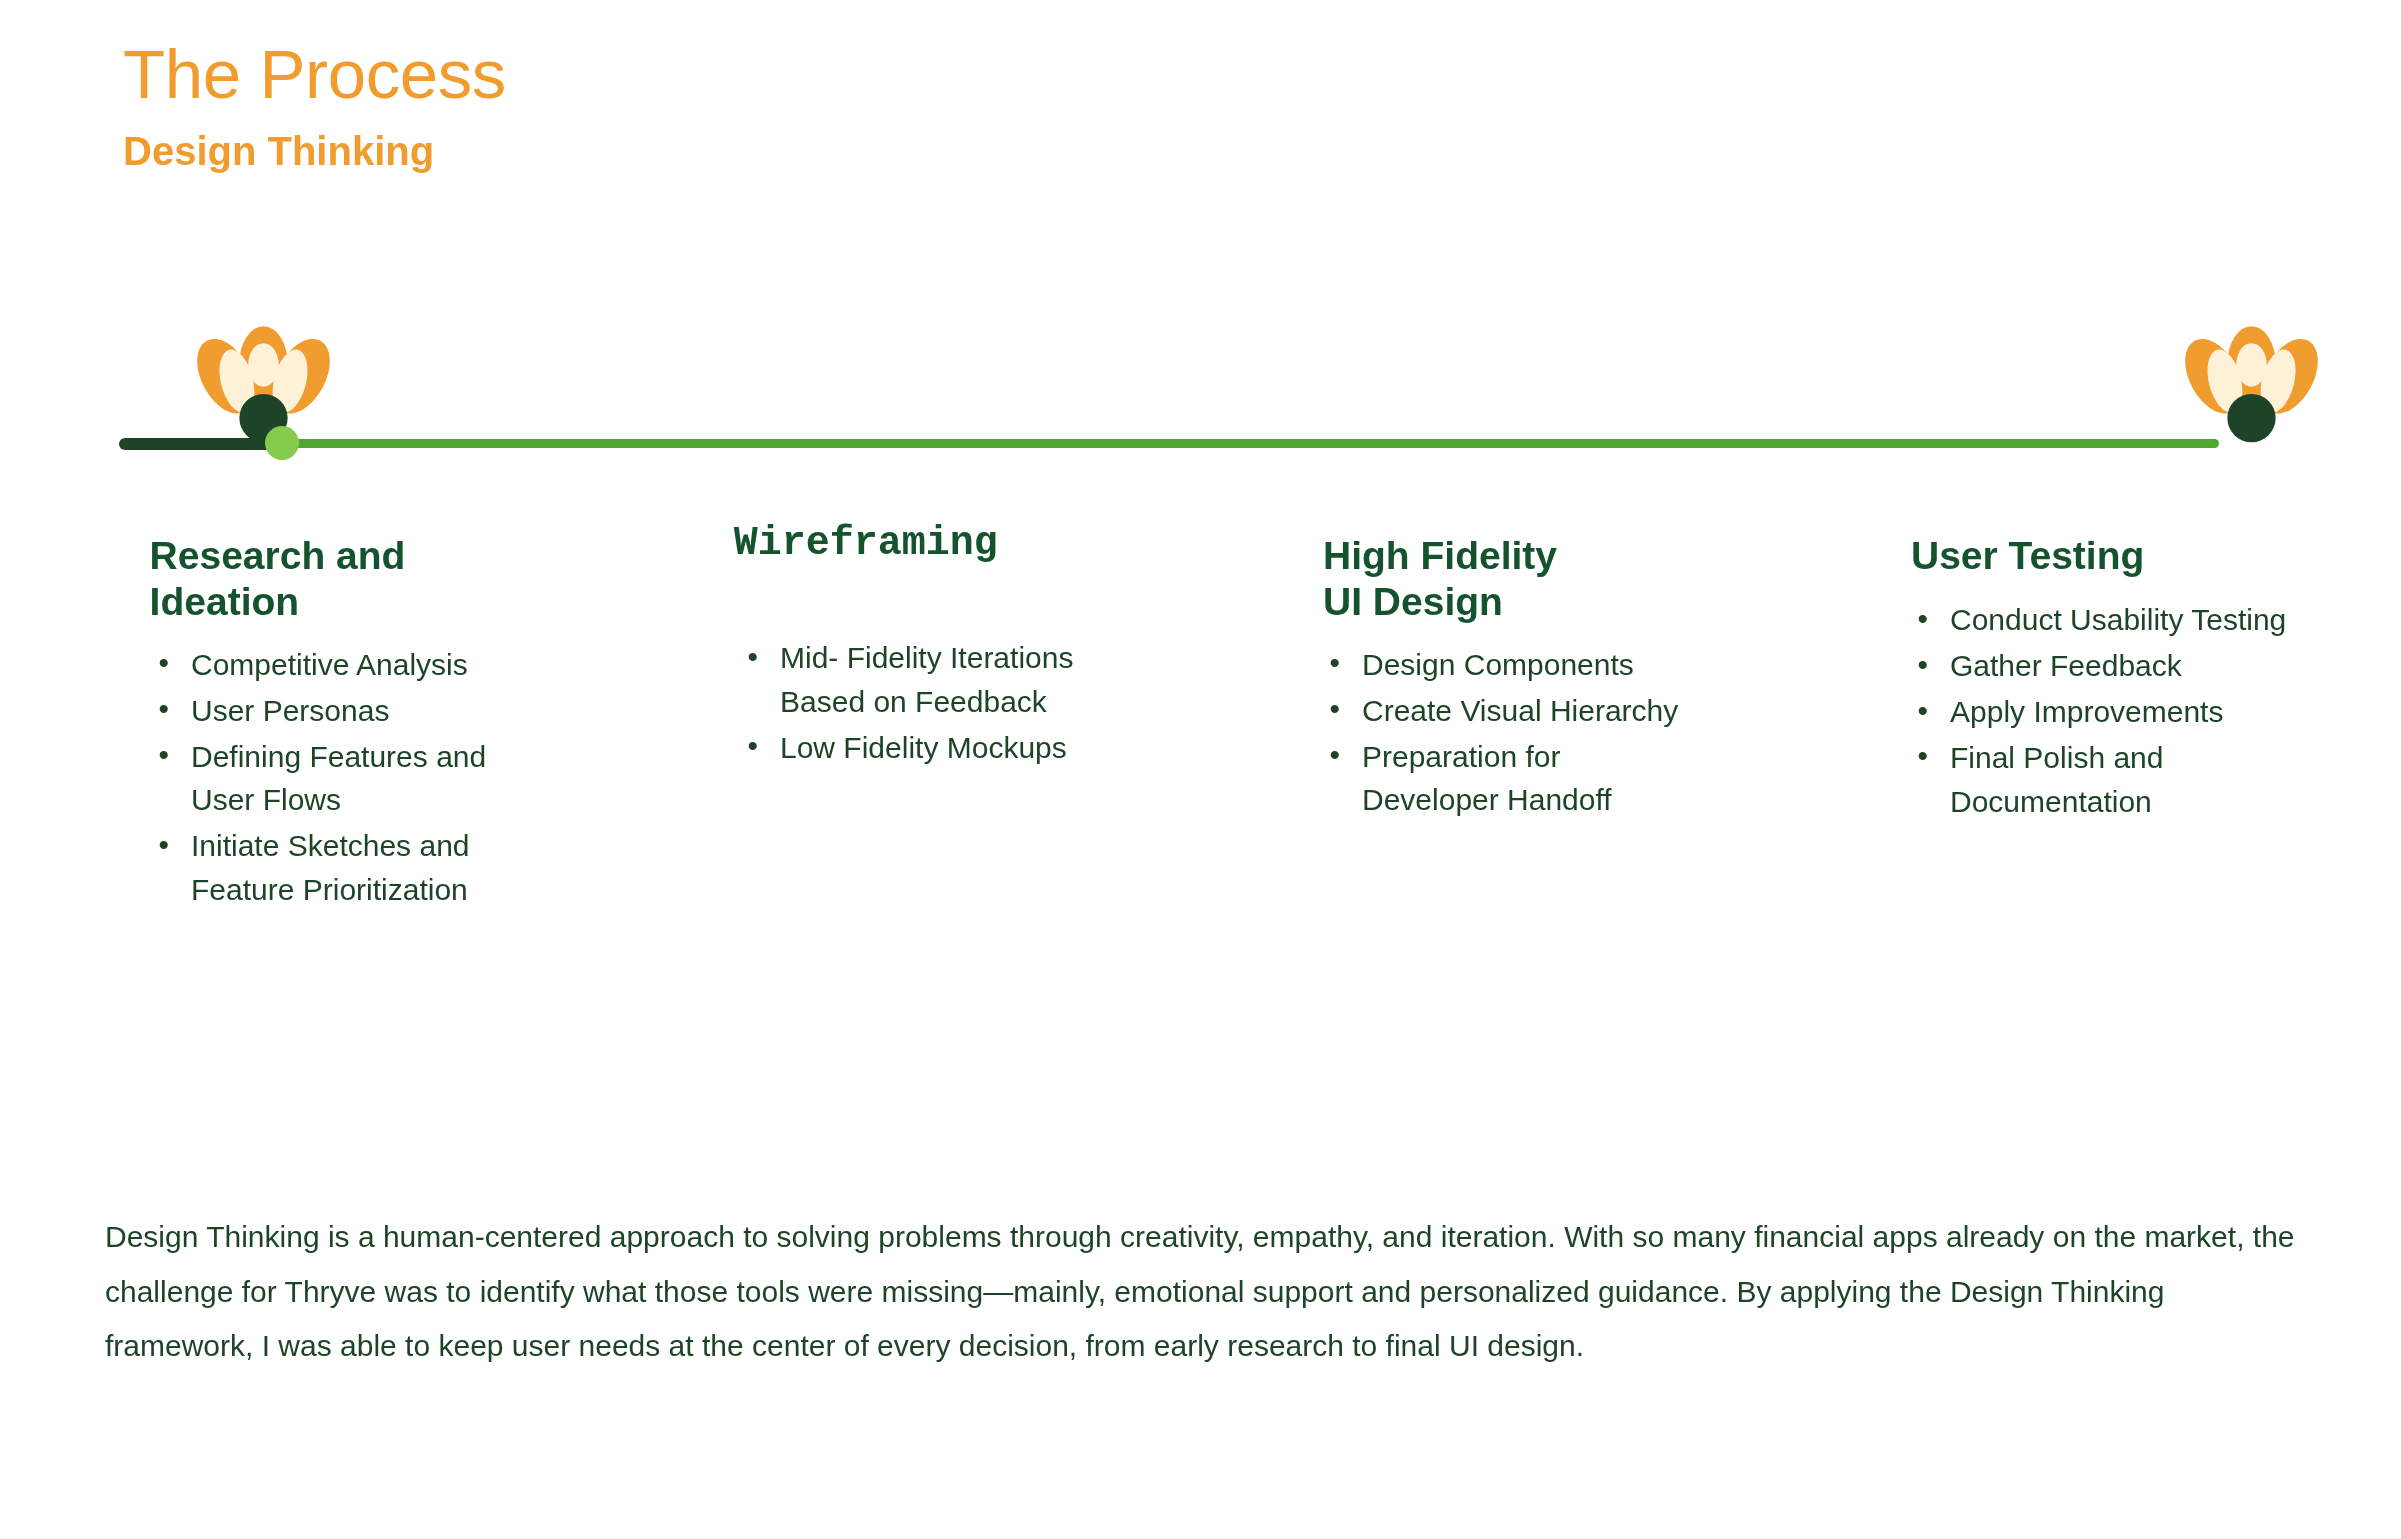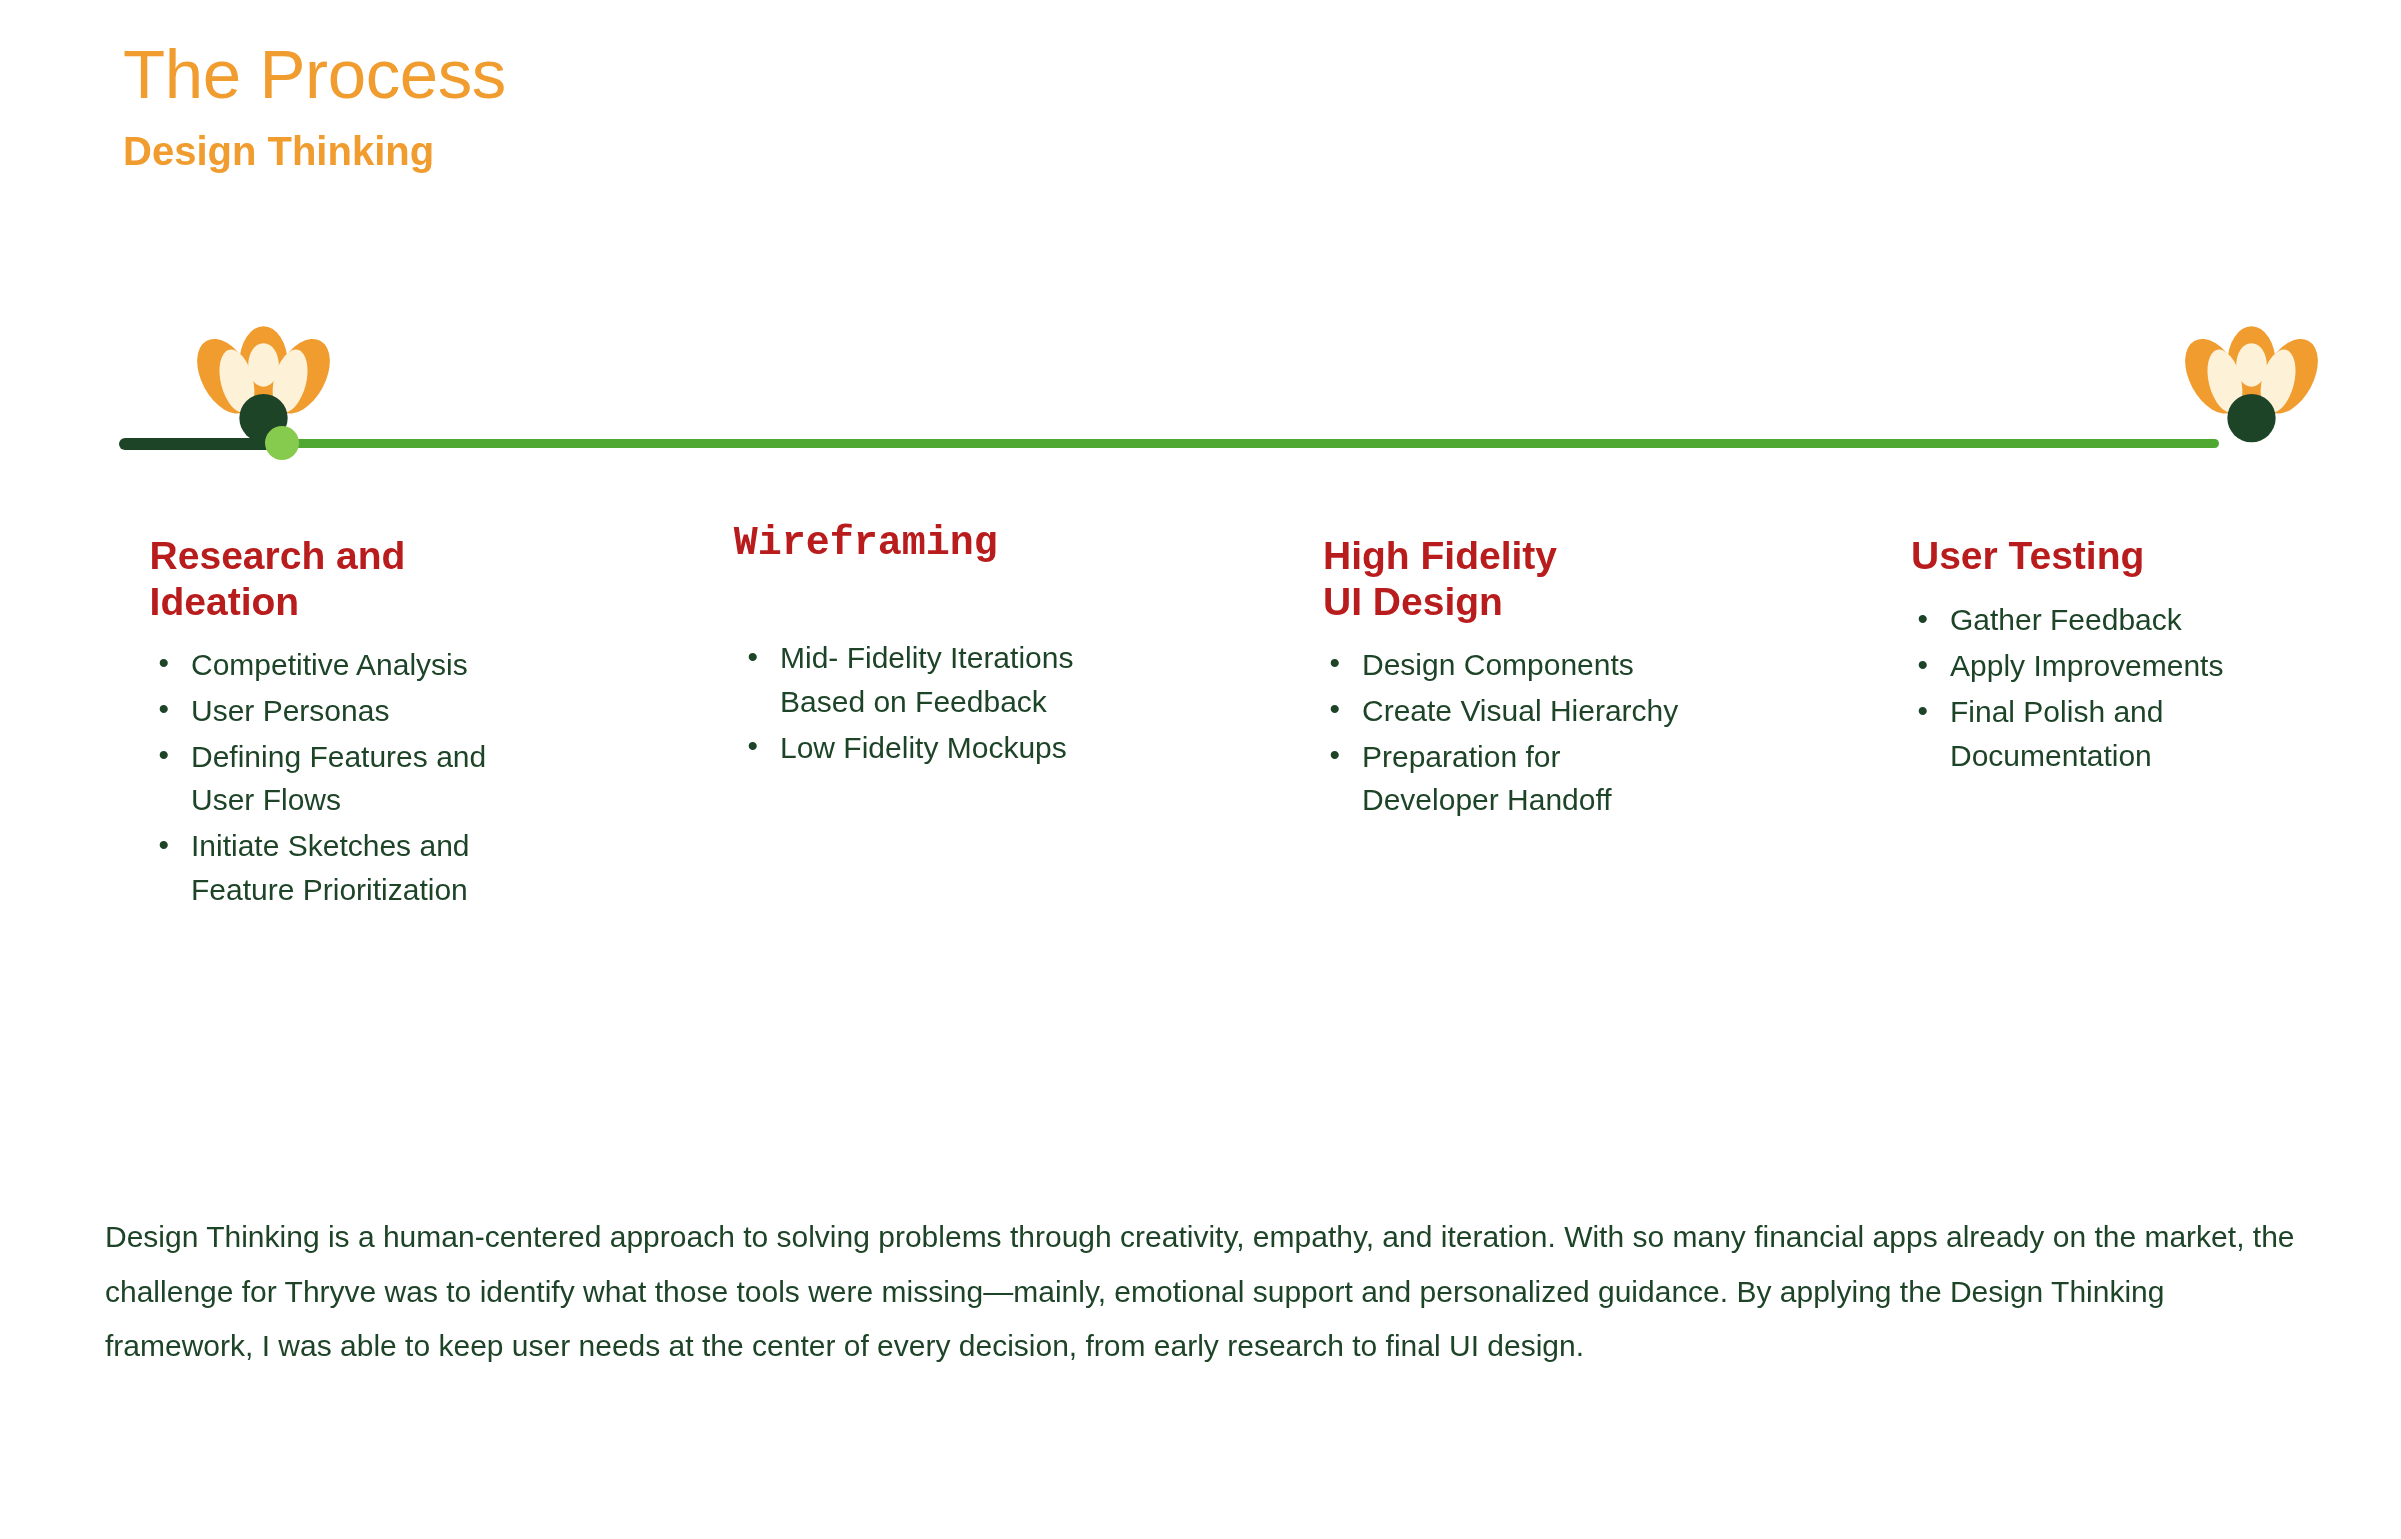--- a/index.html
+++ b/index.html
@@ -101,21 +101,21 @@
     top: 0;
   }
   .stage.s1 { left: 152px;  width: 379px; }
   .stage.s2 { left: 741px;  width: 379px; }
   .stage.s3 { left: 1323px; width: 379px; }
   .stage.s4 { left: 1911px; width: 379px; }
 
   .stage-title {
     font-size: 39px;
     font-weight: 700;
-    color: #b91c1c;
+    color: #14532d;
     line-height: 1.18;
     margin: 0;
     white-space: pre-line;
   }
   .stage.s2 .stage-title {
     font-size: 40px;
     margin-top: -13px;
     margin-left: -7.3px;
     font-family: Liberation Mono, monospace;
   }
@@ -230,20 +230,21 @@
       <ul class="stage-list">
         <li>Design Components</li>
         <li>Create Visual Hierarchy</li>
         <li>Preparation for Developer Handoff</li>
       </ul>
     </div>
 
     <div class="stage s4">
       <h3 class="stage-title">User Testing</h3>
       <ul class="stage-list">
+        <li>Conduct Usability Testing</li>
         <li>Gather Feedback</li>
         <li>Apply Improvements</li>
         <li>Final Polish and Documentation</li>
       </ul>
     </div>
 
   </div>
 
   <p class="summary">Design Thinking is a human-centered approach to solving problems through creativity, empathy, and iteration. With so many financial apps already on the market, the challenge for Thryve was to identify what those tools were missing—mainly, emotional support and personalized guidance. By applying the Design Thinking framework, I was able to keep user needs at the center of every decision, from early research to final UI design.</p>
 

